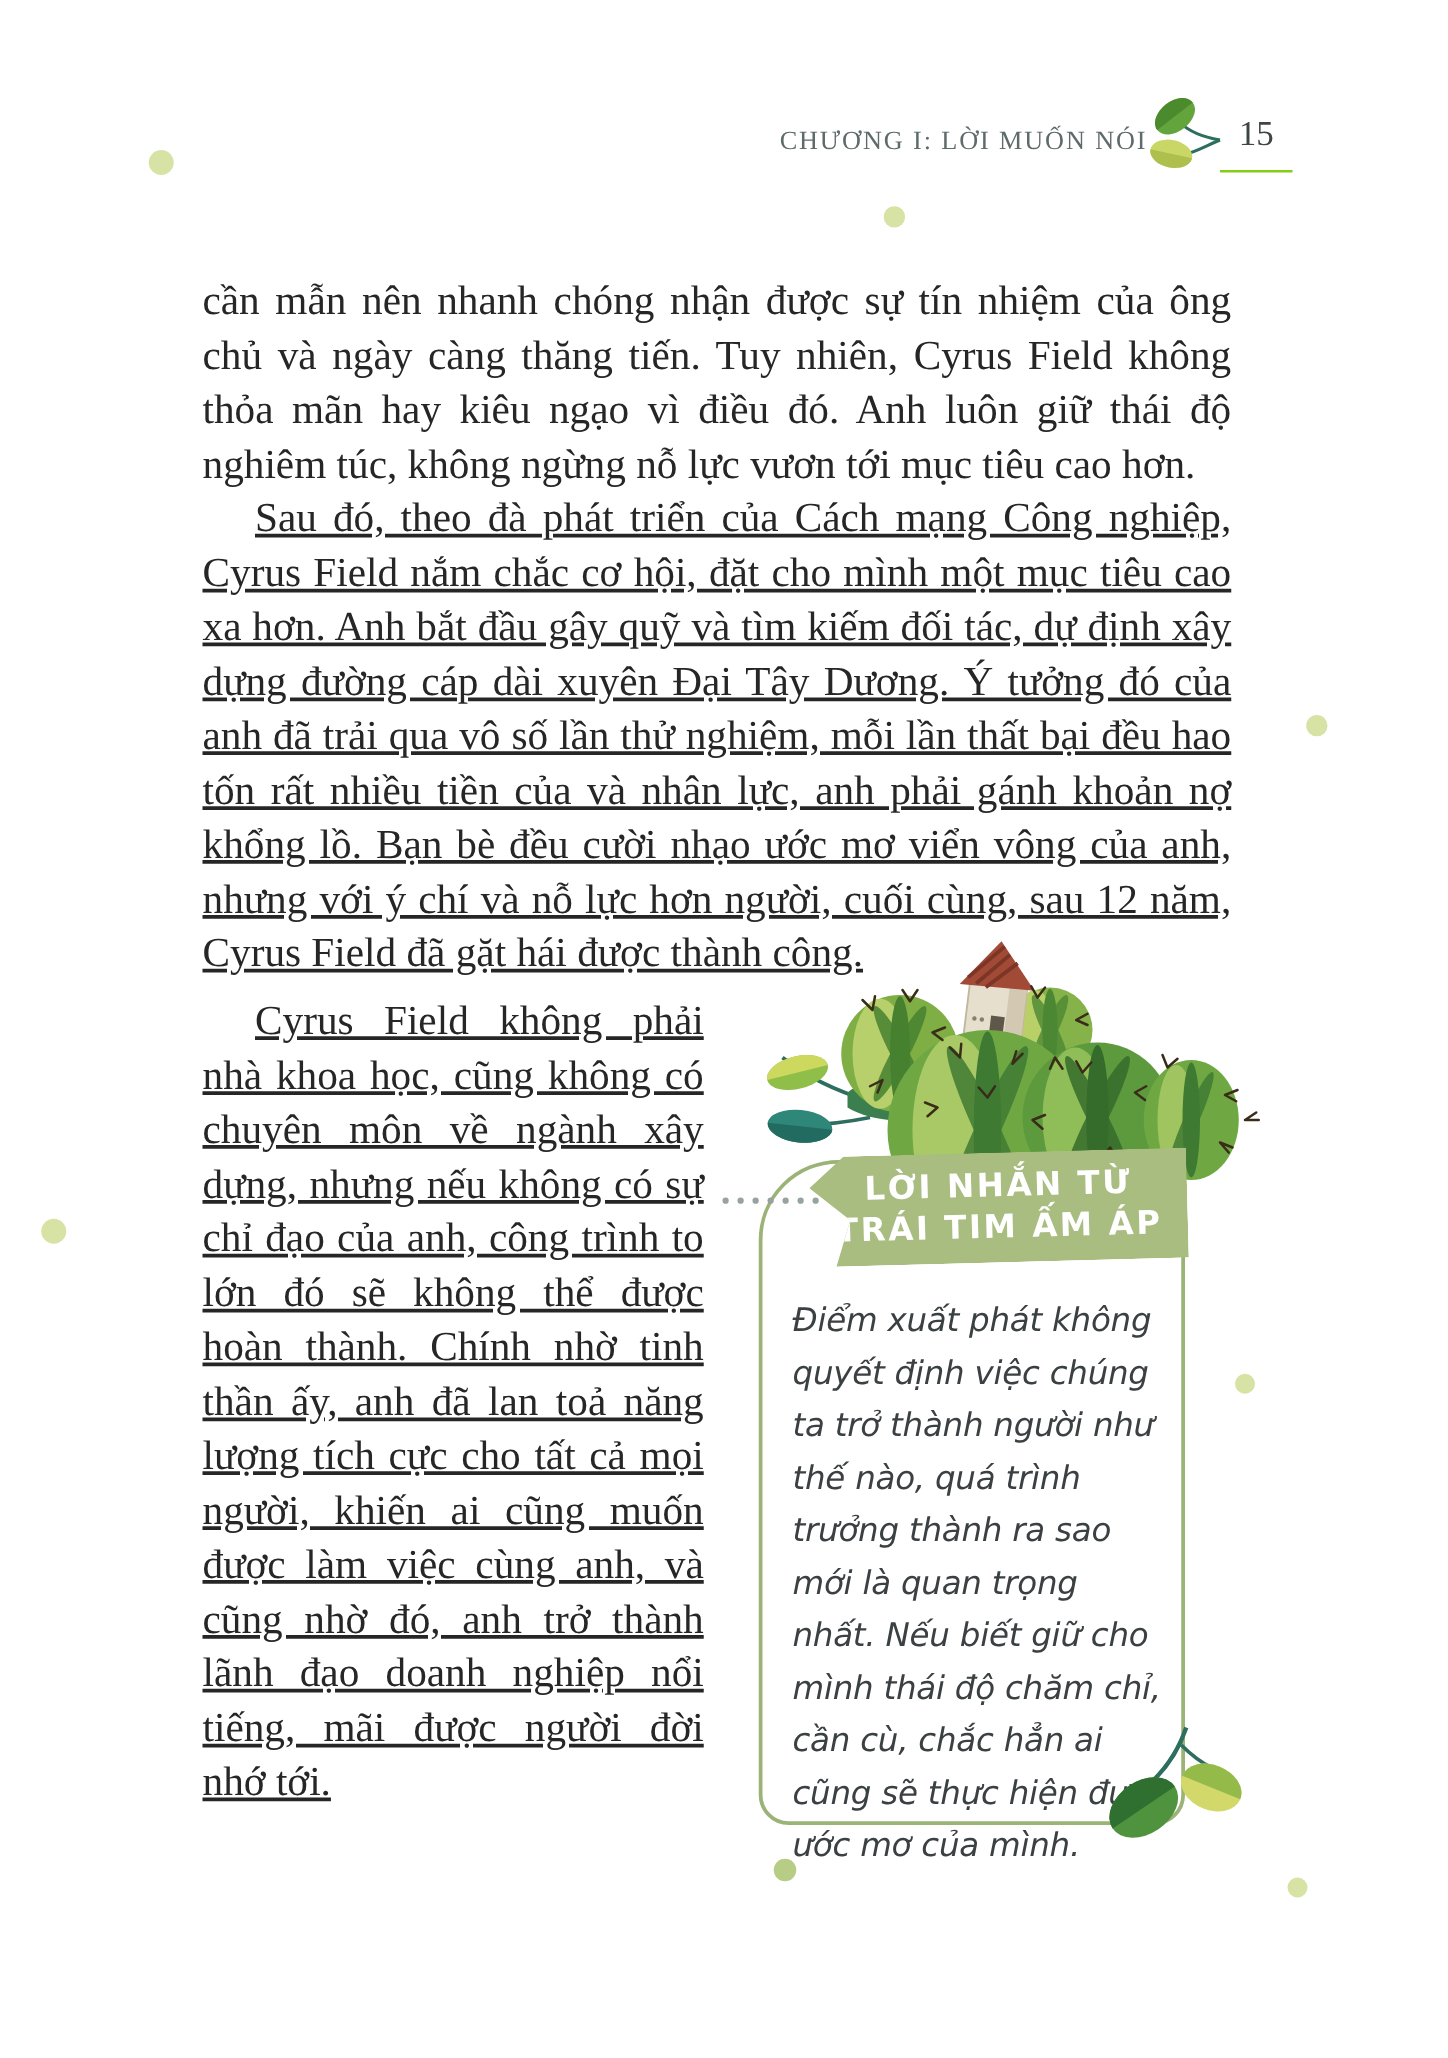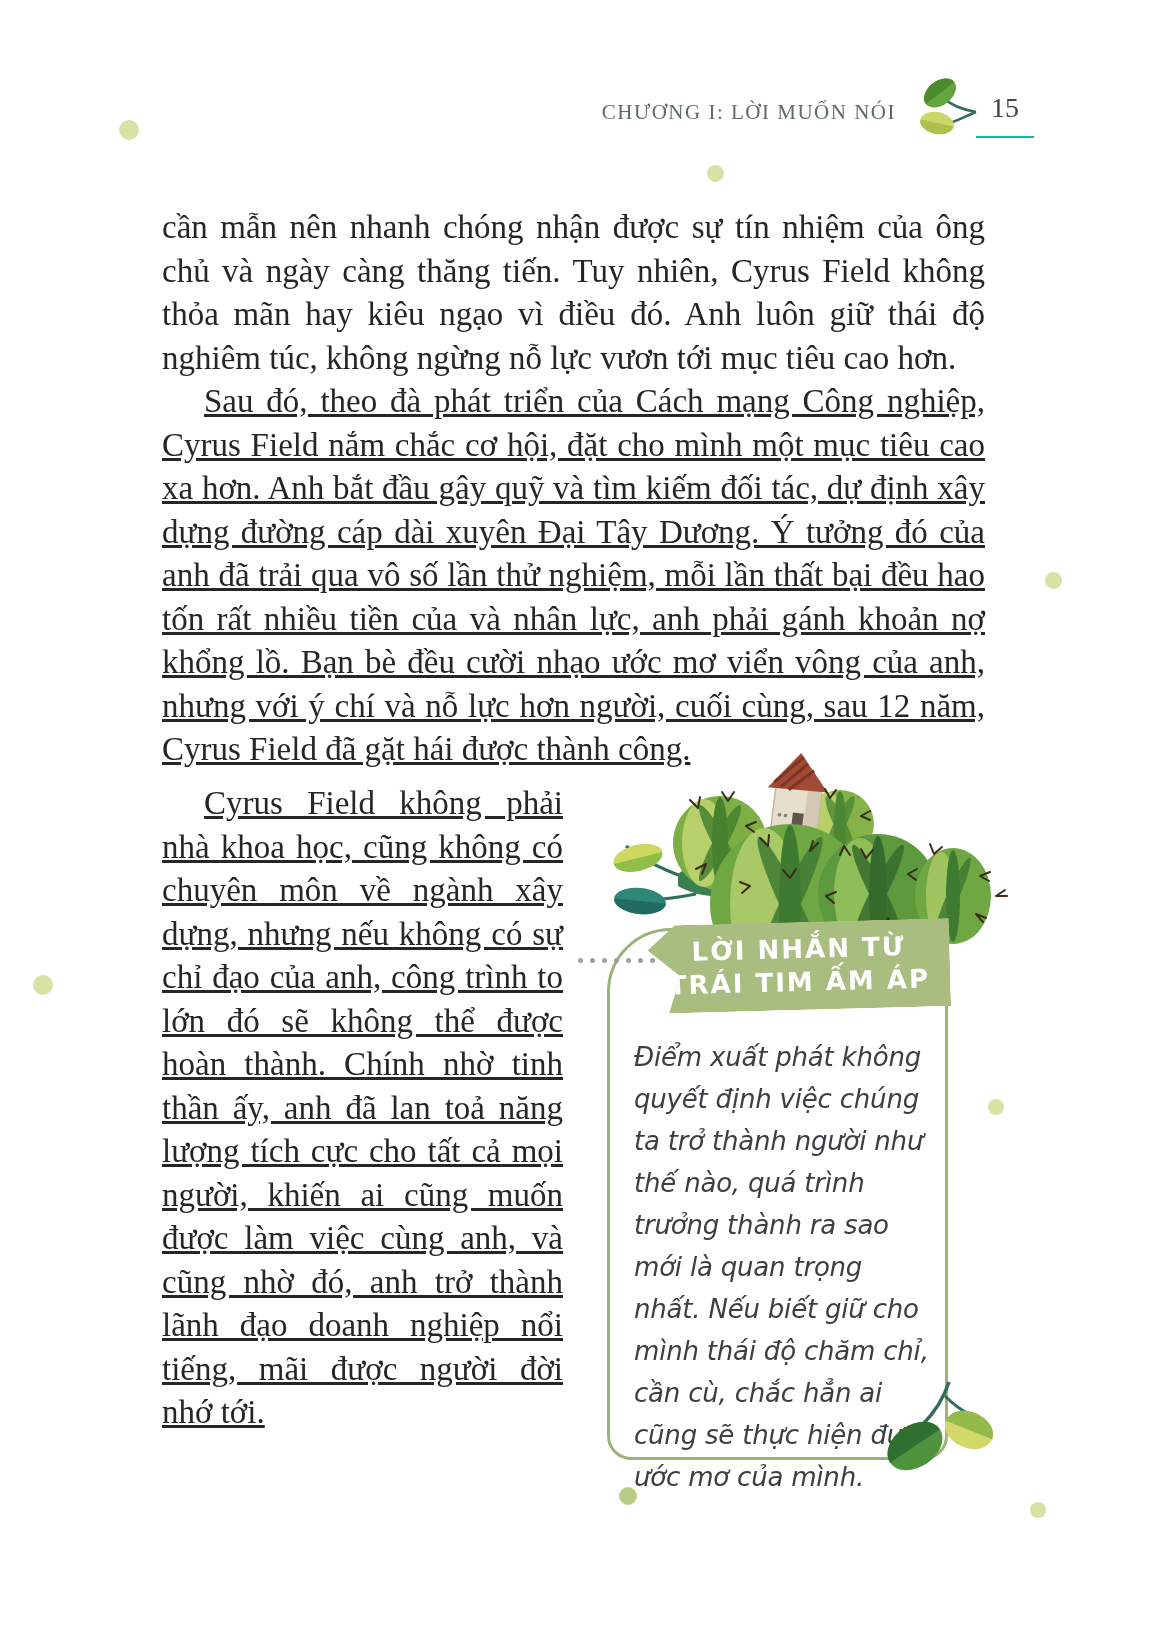--- a/index.html
+++ b/index.html
@@ -1,28 +1,28 @@
 <!DOCTYPE html>
 <html><head>
 <meta charset="utf-8">
 <style>
   html,body{margin:0;padding:0;background:#ffffff;}
   .page{position:relative;width:1134px;height:1646px;background:#ffffff;overflow:hidden;
-        font-family:"Liberation Serif",serif;}
+        font-family:"Liberation Serif",serif;padding-left:22px;}
 
   
   .chapter-title{position:absolute;top:100px;right:238px;font-size:21px;letter-spacing:1.5px;
         color:#5f6b6b;white-space:nowrap;}
   .header-leaf{position:absolute;left:916px;top:76px;width:68px;height:66px;}
   .page-num{position:absolute;left:976px;top:92px;width:58px;text-align:center;
-        font-size:28px;color:#3d4545;padding-bottom:12px;border-bottom:2px solid #14b8a6;}
+        font-size:28px;color:#3d4545;padding-bottom:12px;border-bottom:2px solid #84cc16;}
 
   
   .text-main,.text-narrow{position:absolute;left:162px;color:#262626;font-size:33px;
-        line-height:43.5px;text-align:justify;}
+        line-height:43.5px;text-align:justify;margin-top:14px;}
   .text-main{top:206px;width:823px;}
   .text-narrow{top:782px;width:401px;}
   .text-main p,.text-narrow p{margin:0;}
   p.indent{text-indent:42px;text-decoration:underline;}
 
   
   .callout-group{position:absolute;left:578px;top:746px;width:482px;height:780px;}
   .cactus{position:absolute;left:0;top:0;width:440px;height:198px;z-index:1;}
   .callout-box{position:absolute;left:29px;top:182px;width:341px;height:532px;z-index:2;
         background:#ffffff;border:3px solid #9cb377;border-radius:64px 10px 24px 24px;box-sizing:border-box;}

